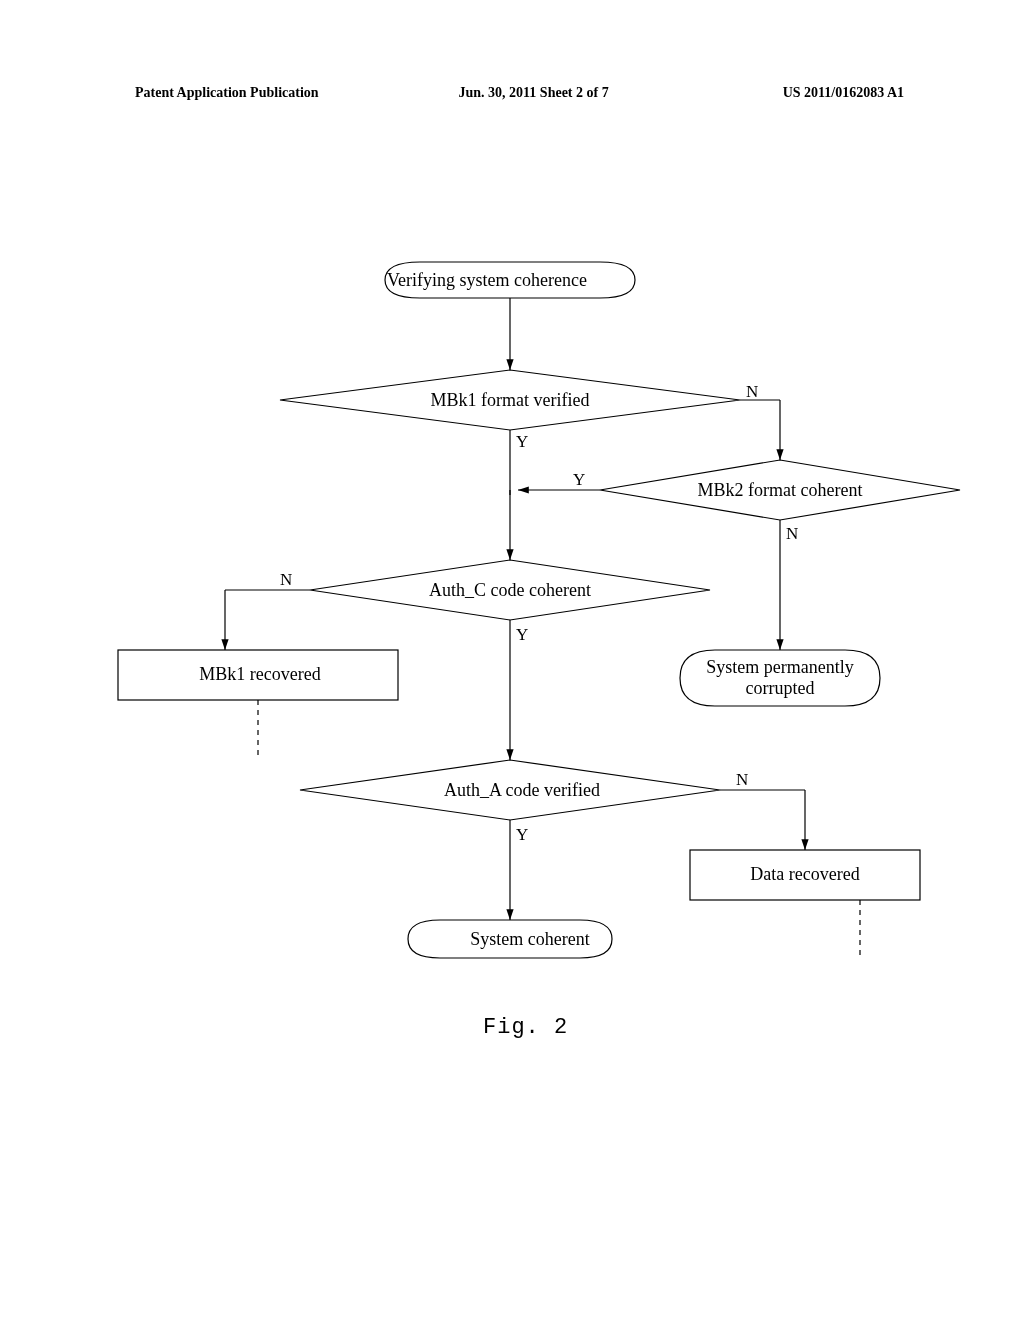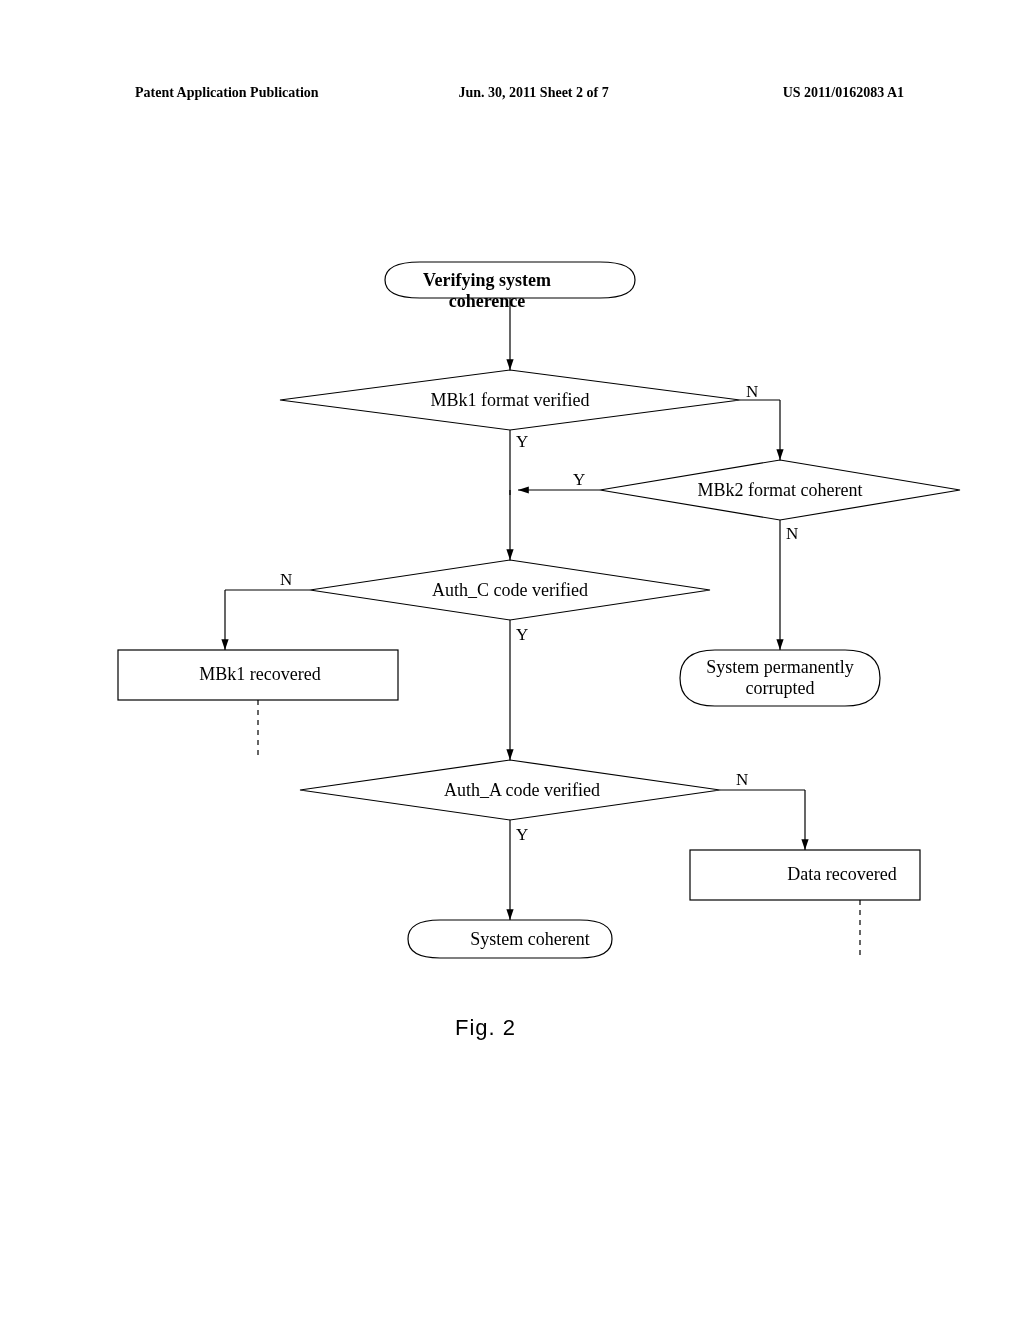--- a/index.html
+++ b/index.html
@@ -37,23 +37,24 @@
   }
   .label {
     position: absolute;
     font-size: 18px;
     font-family: "Times New Roman", serif;
     text-align: center;
     color: #000;
   }
   .figlabel {
     position: absolute;
-    font-family: Liberation Sans, sans-serif;
+    font-family: Liberation Mono, monospace;
     font-size: 22px;
     letter-spacing: 1px;
+    margin-left: 28px;
   }
   .yn {
     position: absolute;
     font-size: 17px;
     font-family: "Times New Roman", serif;
   }
 </style>
 </head>
 <body>
 
@@ -127,29 +128,29 @@
 
   <line x1="860" y1="900" x2="860" y2="960" stroke="#000" stroke-width="1.2" stroke-dasharray="5,5"></line>
 
   <line x1="510" y1="820" x2="510" y2="920" stroke="#000" stroke-width="1.2" marker-end="url(#arrow)"></line>
 
   <g>
     <path d="M408,939 Q408,920 440,920 L580,920 Q612,920 612,939 Q612,958 580,958 L440,958 Q408,958 408,939 Z" fill="none" stroke="#000" stroke-width="1.2"></path>
   </g>
 </svg>
 
-<div class="label" style="left:385px; top:270px; width:204px;font-weight:bold;">Verifying system coherence</div>
+<div class="label" style="left:385px; top:270px; width:204px;">Verifying system coherence</div>
 <div class="label" style="left:380px; top:390px; width:260px;">MBk1 format verified</div>
 <div class="label" style="left:660px; top:480px; width:240px;">MBk2 format coherent</div>
-<div class="label" style="left:390px; top:580px; width:240px;">Auth_C code verified</div>
+<div class="label" style="left:390px; top:580px; width:240px;">Auth_C code coherent</div>
 <div class="label" style="left:118px; top:664px; width:284px;">MBk1 recovered</div>
 <div class="label" style="left:680px; top:657px; width:200px;">System permanently</div>
 <div class="label" style="left:680px; top:678px; width:200px;">corrupted</div>
 <div class="label" style="left:402px; top:780px; width:240px;">Auth_A code verified</div>
-<div class="label" style="left:690px; top:864px; width:230px;padding-left:37px;">Data recovered</div>
+<div class="label" style="left:690px; top:864px; width:230px;">Data recovered</div>
 <div class="label" style="left:408px; top:929px; width:244px;">System coherent</div>
 
 <div class="yn" style="left:516px; top:432px;">Y</div>
 <div class="yn" style="left:746px; top:382px;">N</div>
 <div class="yn" style="left:573px; top:470px;">Y</div>
 <div class="yn" style="left:786px; top:524px;">N</div>
 <div class="yn" style="left:516px; top:625px;">Y</div>
 <div class="yn" style="left:280px; top:570px;">N</div>
 <div class="yn" style="left:516px; top:825px;">Y</div>
 <div class="yn" style="left:736px; top:770px;">N</div>

